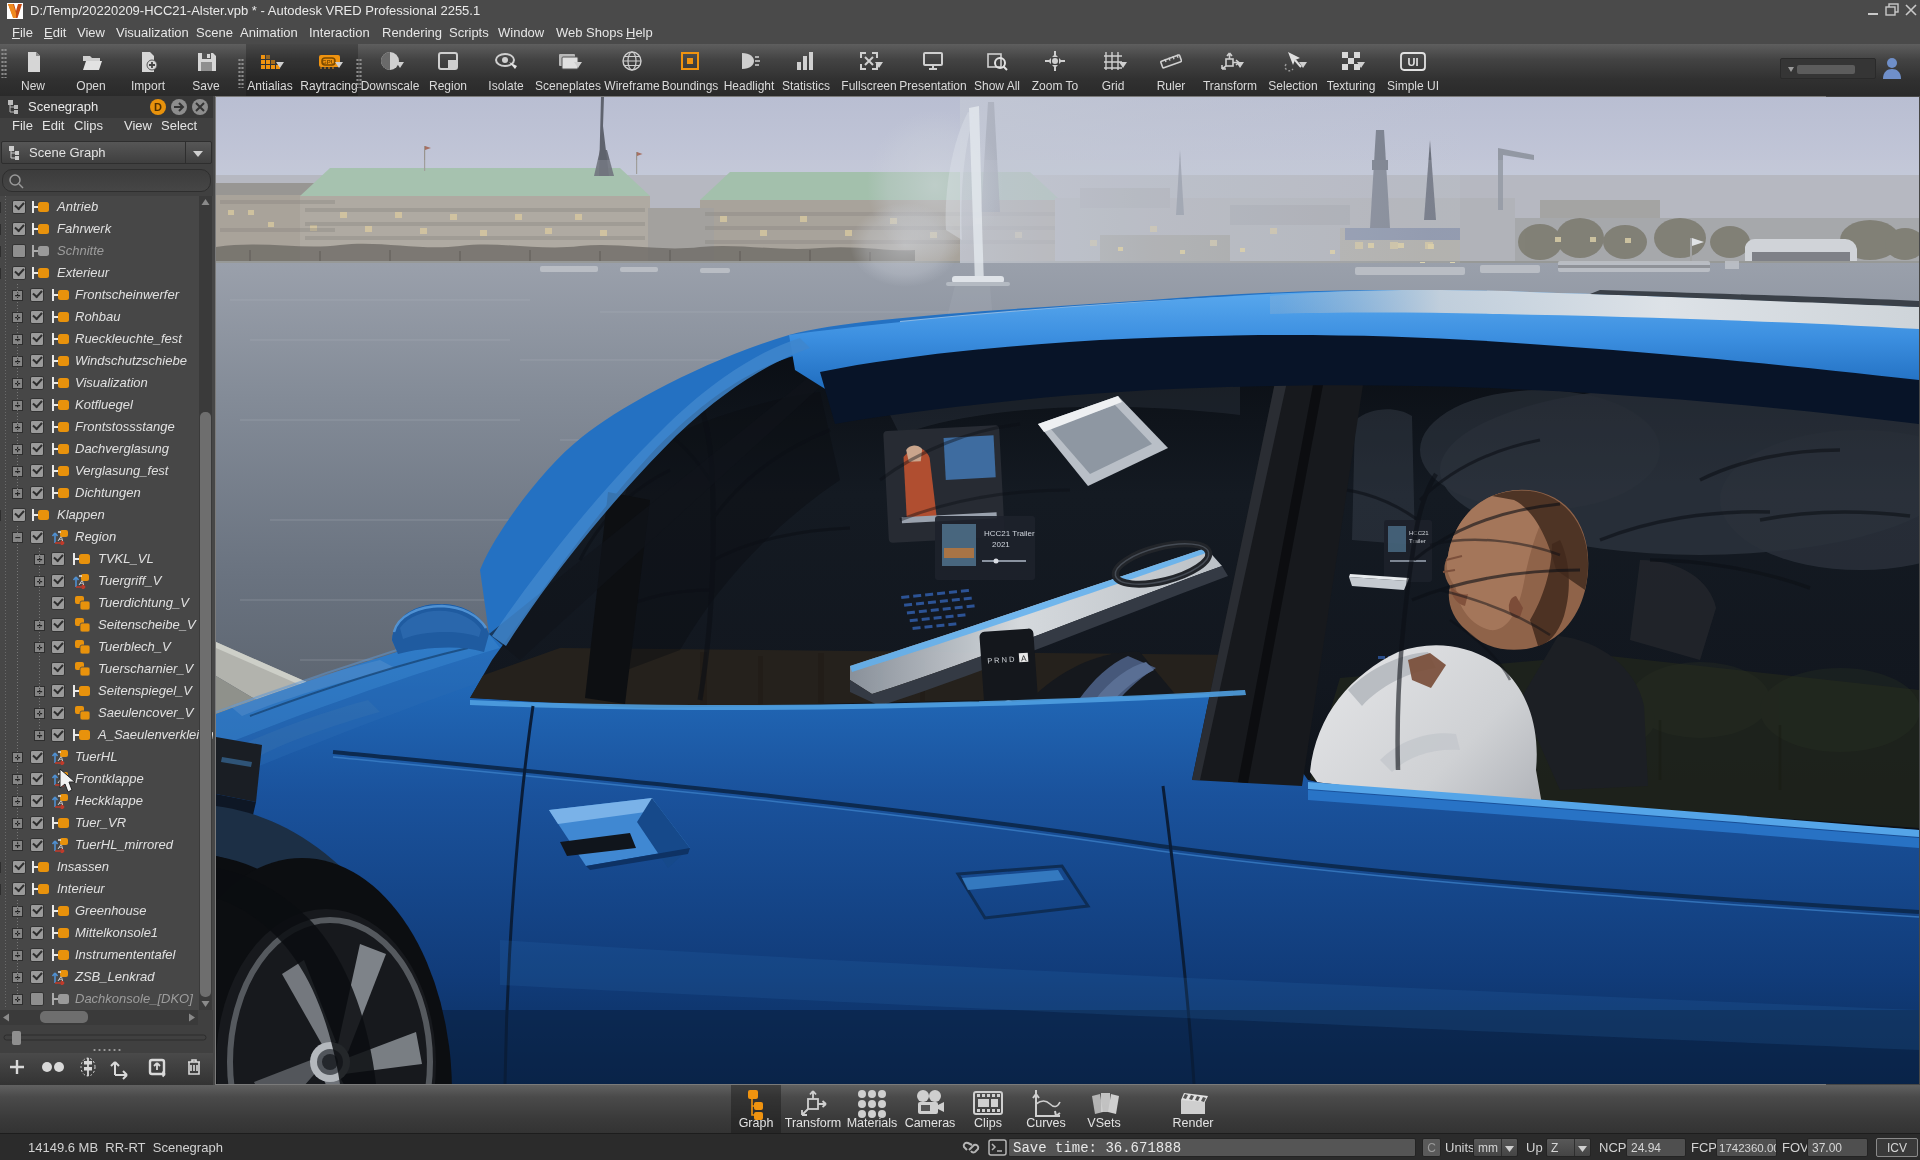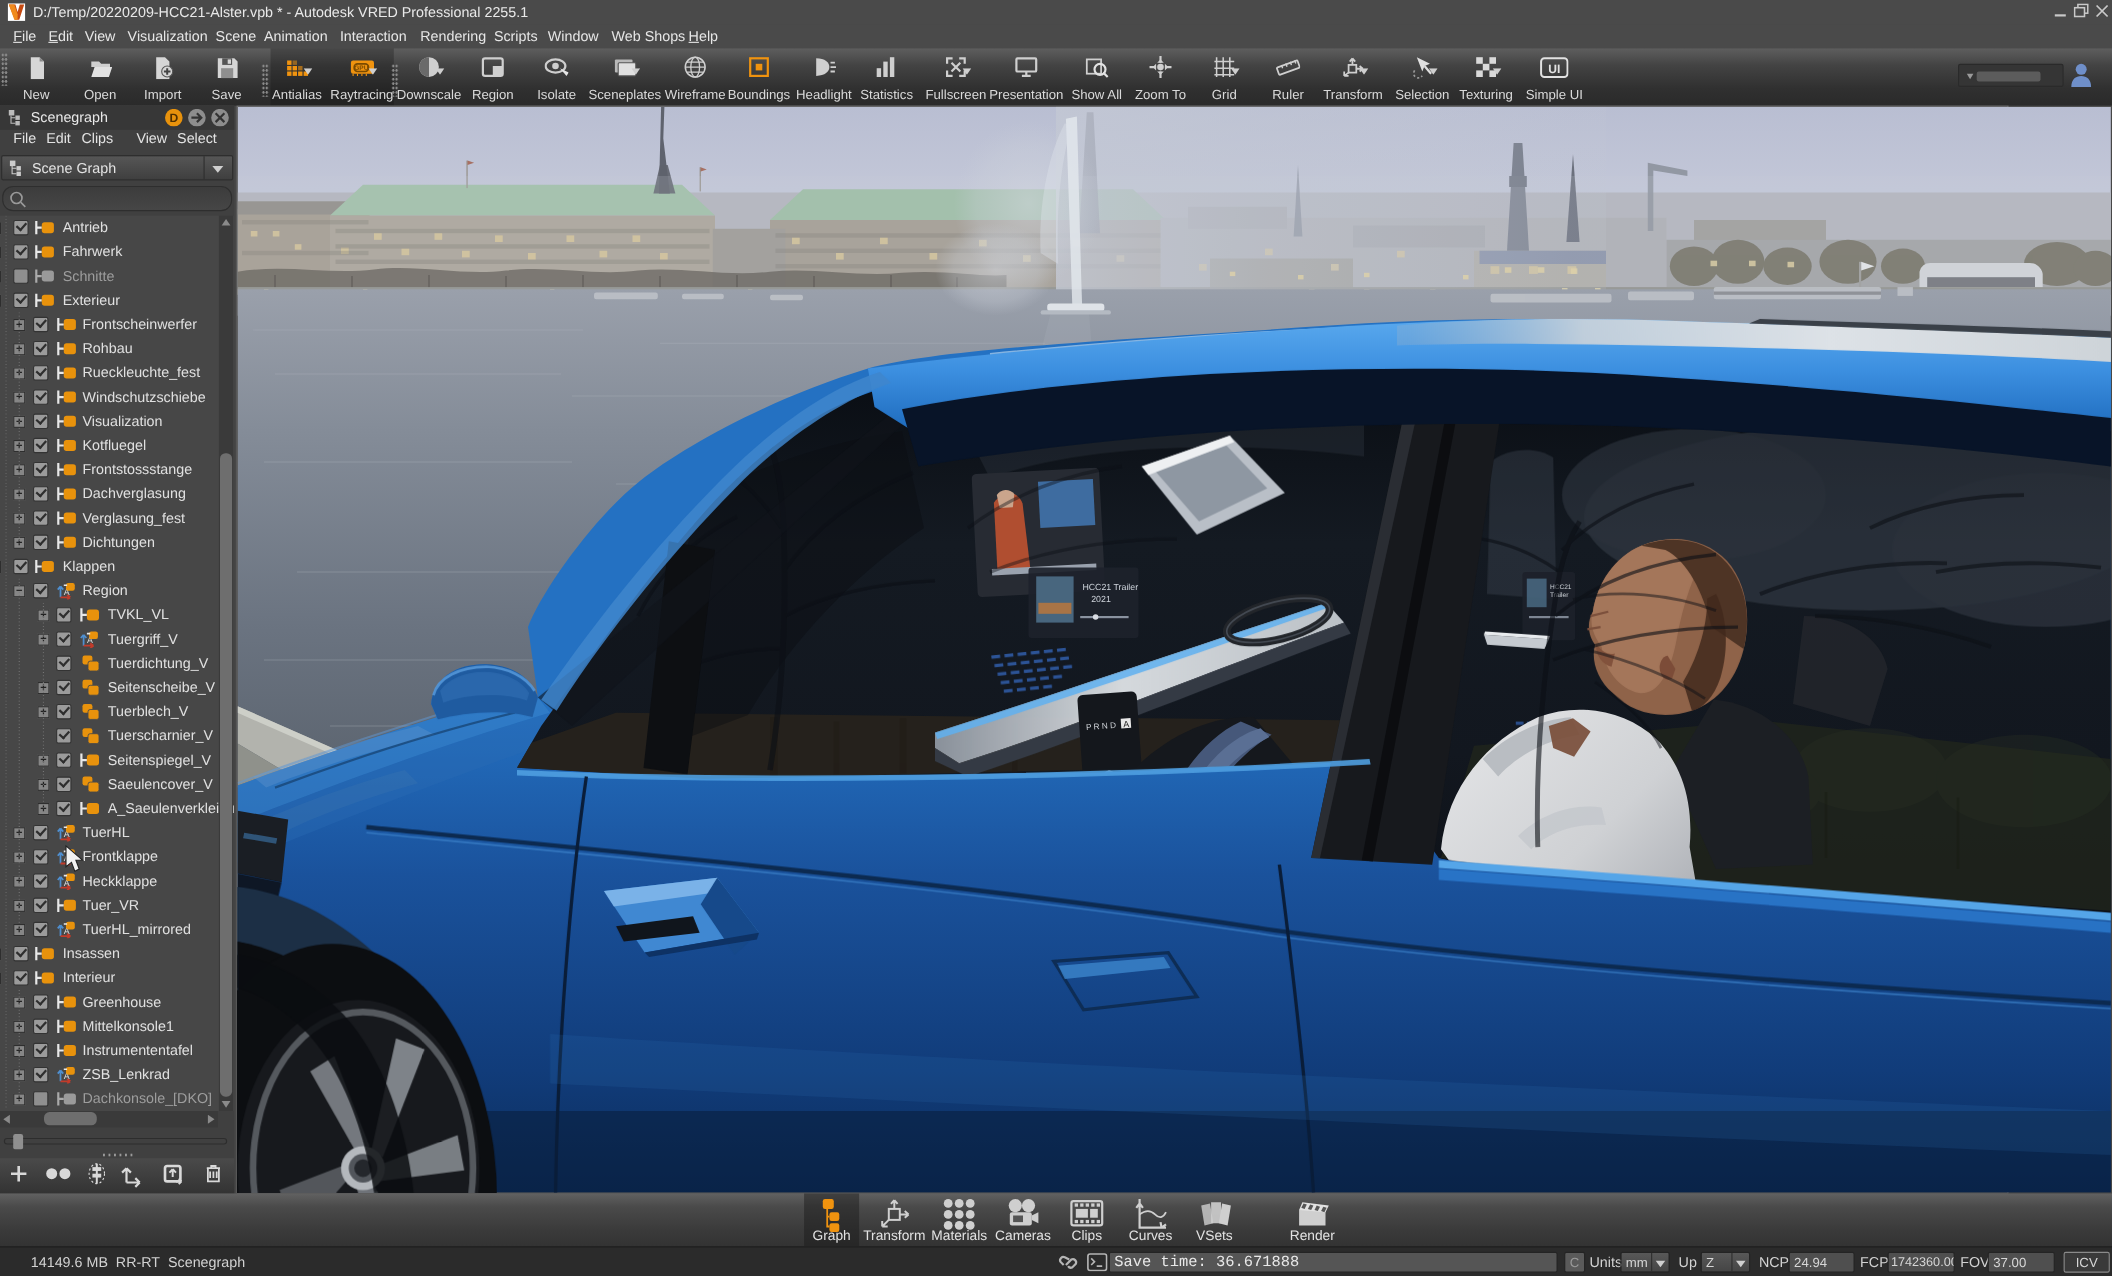--- a/index.html
+++ b/index.html
@@ -15,21 +15,21 @@
 .tbtn{position:absolute;top:0;height:52px;text-align:center;color:#dadada;font-size:12px;}
 .tbtn .lbl{position:absolute;bottom:3px;width:100%;text-align:center;}
 .tbtn svg{position:absolute;top:6px;left:50%;transform:translateX(-50%);}
 .grip{position:absolute;top:48px;width:6px;height:30px;background-image:radial-gradient(circle,#8a8a8a 1px,transparent 1.3px);background-size:3px 4px;}
 #userbox{position:absolute;left:1780px;top:14px;width:96px;height:21px;background:#353535;border:1px solid #2a2a2a;border-radius:2px;}
 #sidepanel{position:absolute;left:0;top:96px;width:213px;height:989px;background:#404040;}
 #sgheader{position:absolute;left:0;top:0;width:213px;height:22px;background:#373737;color:#e8e8e8;font-size:13px;}
 #sgmenu{position:absolute;left:0;top:22px;width:213px;height:23px;color:#e3e3e3;font-size:13px;}
 #sgcombo{position:absolute;left:1px;top:45px;width:211px;height:23px;background:linear-gradient(#565656,#3f3f3f);border:1px solid #2e2e2e;border-radius:2px;color:#e3e3e3;font-size:13px;}
 #sgsearch{position:absolute;left:2px;top:73px;width:209px;height:23px;background:linear-gradient(#3c3c3c,#464646);border:1px solid #2e2e2e;border-radius:10px;}
-#sgtree{position:absolute;left:0;top:100px;width:213px;height:814px;background:#474747;overflow:hidden;font-size:13px;color:#e0e0e0;}
+#sgtree{position:absolute;left:0;top:100px;width:213px;height:814px;background:#474747;overflow:hidden;font-size:13px;color:#e0e0e0;font-style:italic;}
 .trow{position:absolute;left:0;width:213px;height:22px;line-height:22px;white-space:nowrap;}
 .cb{position:absolute;top:4px;width:14px;height:14px;background:#9b9b9b;border:1px solid #333;border-radius:2px;}
 .cb.on:before{content:"";position:absolute;left:2px;top:1px;width:7px;height:4px;border-left:2px solid #2e2e2e;border-bottom:2px solid #2e2e2e;transform:rotate(-48deg);}
 .cb.off{background:#8f8f8f;}
 .exp{position:absolute;top:6px;width:11px;height:11px;background:#868686;border:1px solid #2e2e2e;color:#222;font-size:10px;line-height:9px;text-align:center;font-weight:bold;}
 .nico{position:absolute;top:3px;width:22px;height:16px;}
 .tlabel{position:absolute;top:0;}
 .gray{color:#9d9d9d;}
 #vscroll{position:absolute;right:1px;top:100px;width:13px;height:814px;background:#3a3a3a;}
 #vthumb{position:absolute;left:1px;width:11px;background:#6e6e6e;border-radius:5px;}

